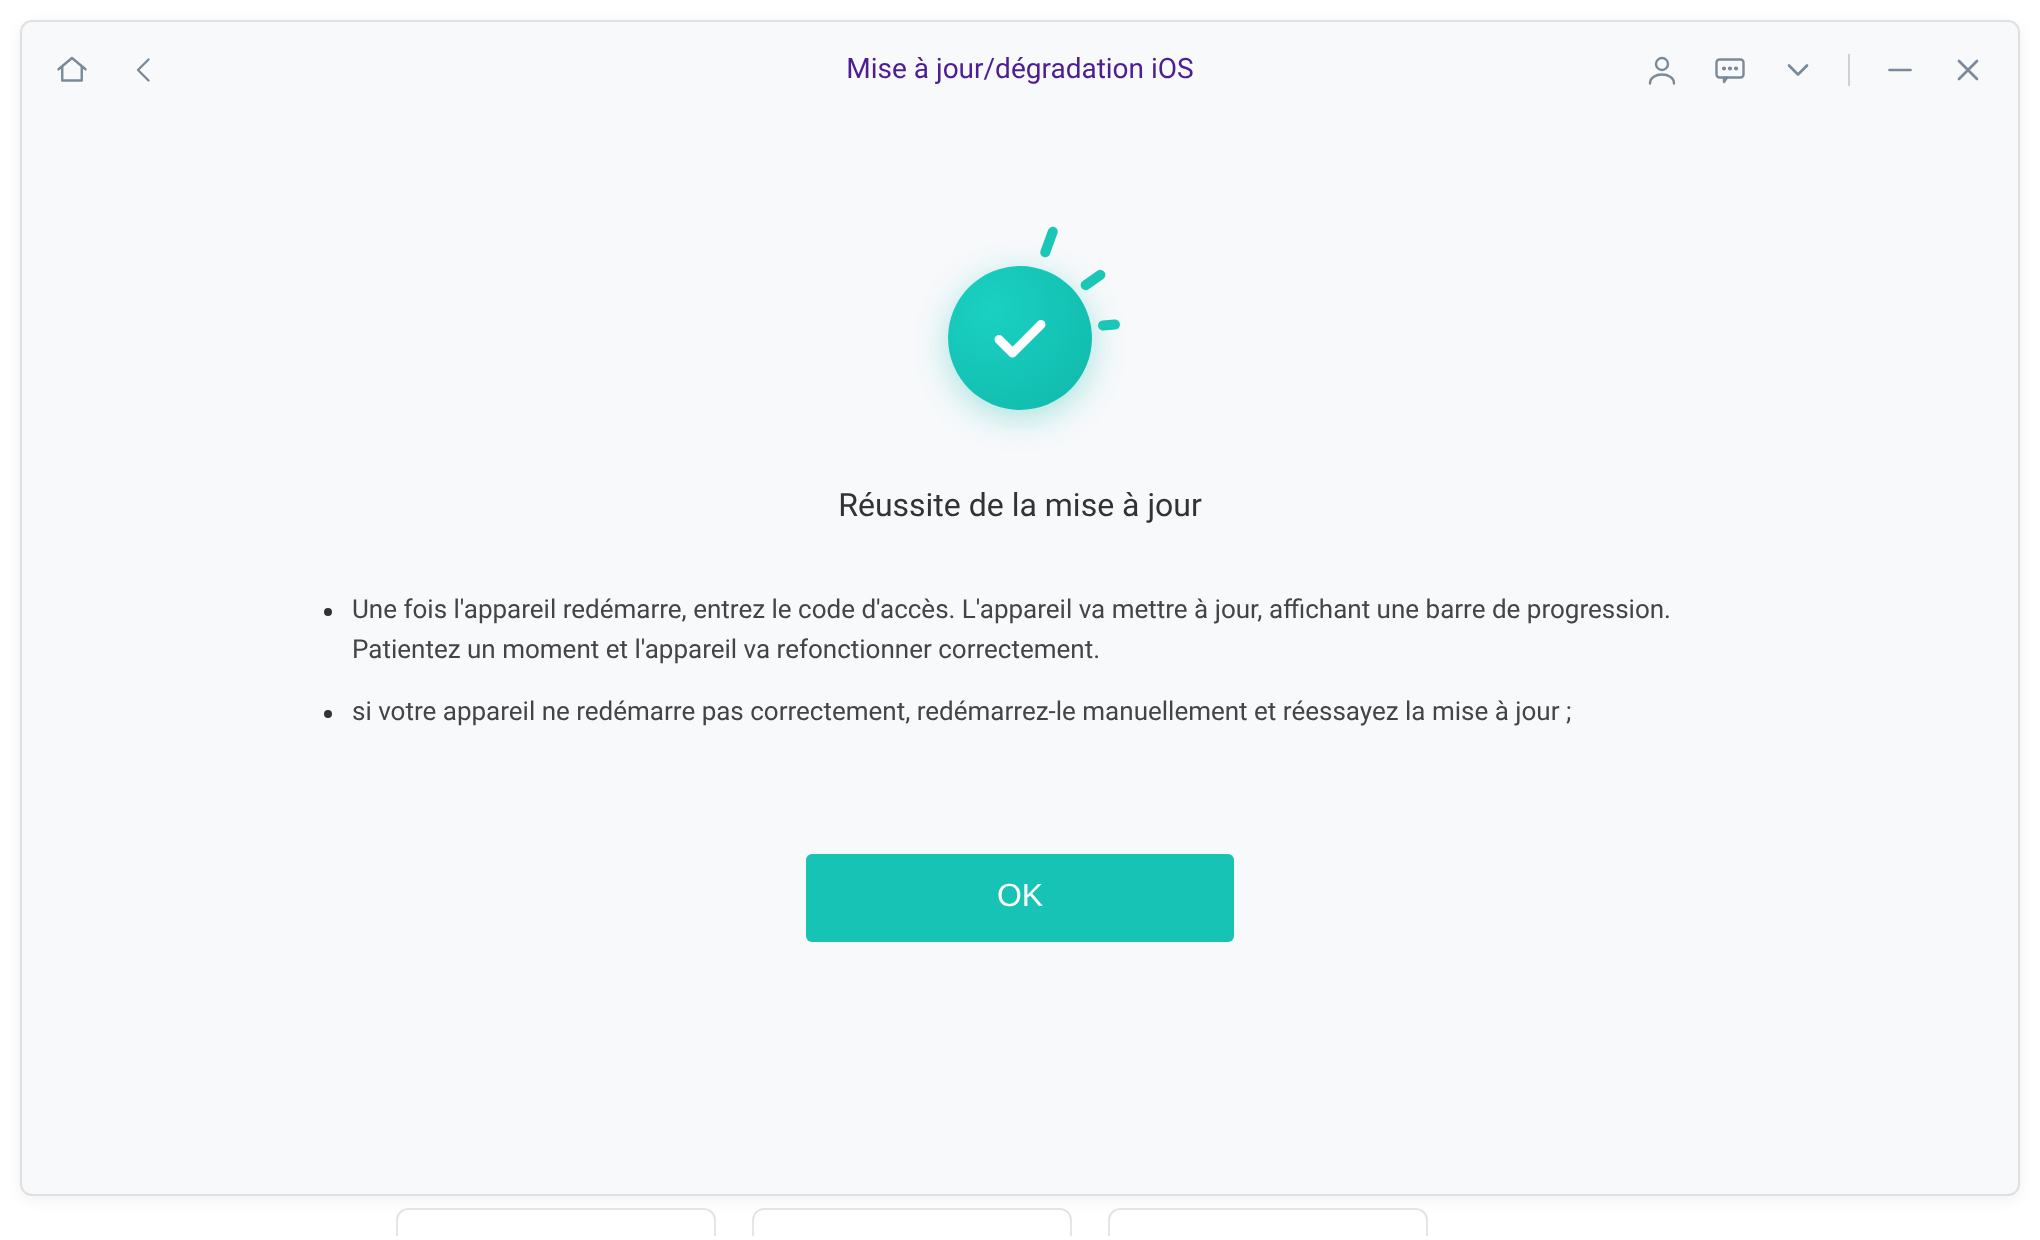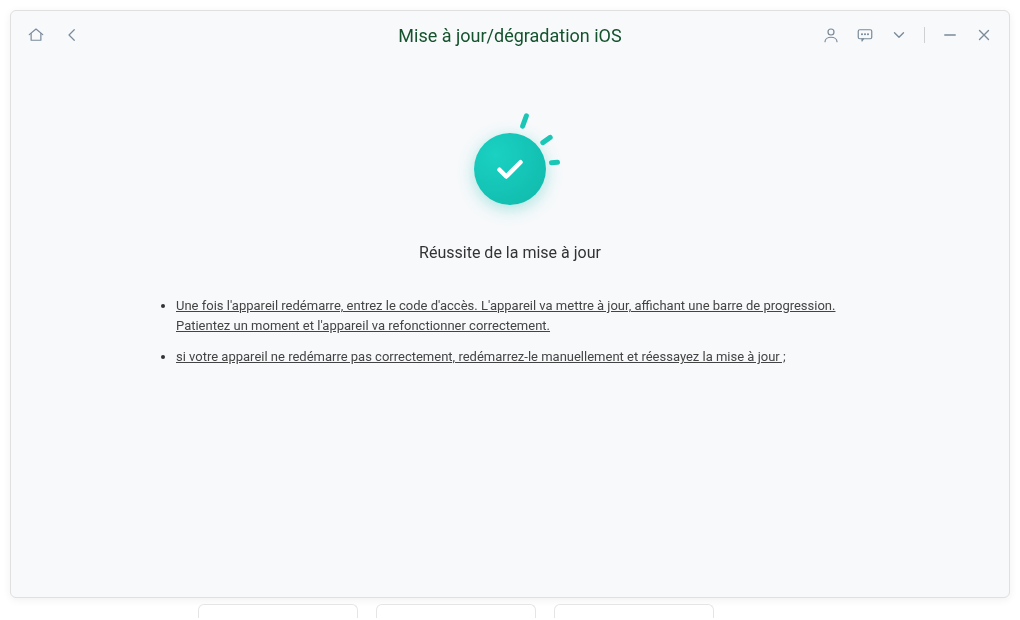--- a/index.html
+++ b/index.html
@@ -31,22 +31,22 @@
     }
     .titlebar-left {
       display: flex;
       align-items: center;
       gap: 18px;
     }
     .titlebar-title {
       position: absolute;
       left: 0; right: 0;
       text-align: center;
-      font-size: 18px;
-      color: #14532d;
+      font-size: 14px;
+      color: #4c1d95;
       pointer-events: none;
       font-weight: 400;
     }
     .titlebar-right {
       margin-left: auto;
       display: flex;
       align-items: center;
       gap: 16px;
     }
     .tb-icon {
@@ -106,21 +106,20 @@
       font-weight: 400;
     }
     .bullets {
       margin-top: 34px;
       width: 700px;
       list-style: disc;
       padding-left: 16px;
       color: #444;
       font-size: 13px;
       line-height: 1.5;
-      text-decoration: underline;
     }
     .bullets li { margin-bottom: 12px; }
     .bullets li::marker { color: #333; }
     .ok-btn {
       margin-top: 48px;
       width: 214px;
       height: 44px;
       border: none;
       background: #17c3b5;
       color: #fff;
@@ -212,20 +211,21 @@
       </div>
     </div>
 
     <h1 class="headline">Réussite de la mise à jour</h1>
 
     <ul class="bullets">
       <li>Une fois l'appareil redémarre, entrez le code d'accès. L'appareil va mettre à jour, affichant une barre de progression. Patientez un moment et l'appareil va refonctionner correctement.</li>
       <li>si votre appareil ne redémarre pas correctement, redémarrez-le manuellement et réessayez la mise à jour ;</li>
     </ul>
 
+    <button class="ok-btn">OK</button>
   </div>
 </div>
 
 <div class="ghost-boxes">
   <div class="ghost"></div>
   <div class="ghost"></div>
   <div class="ghost"></div>
 </div>
 
 </body></html>

